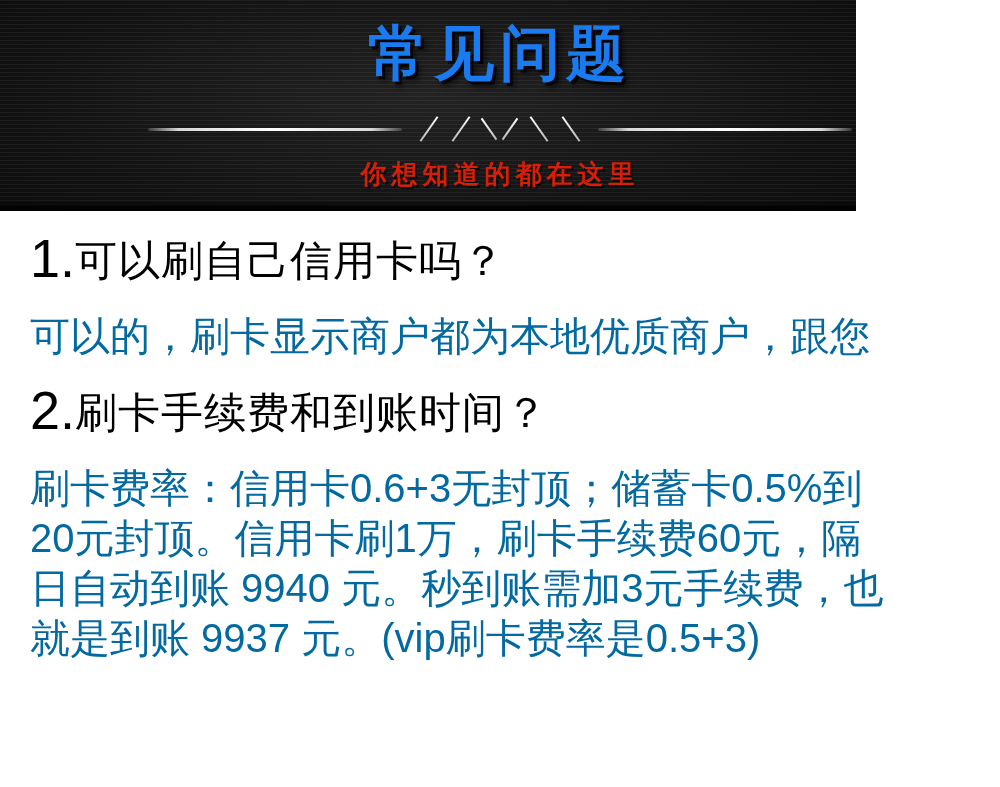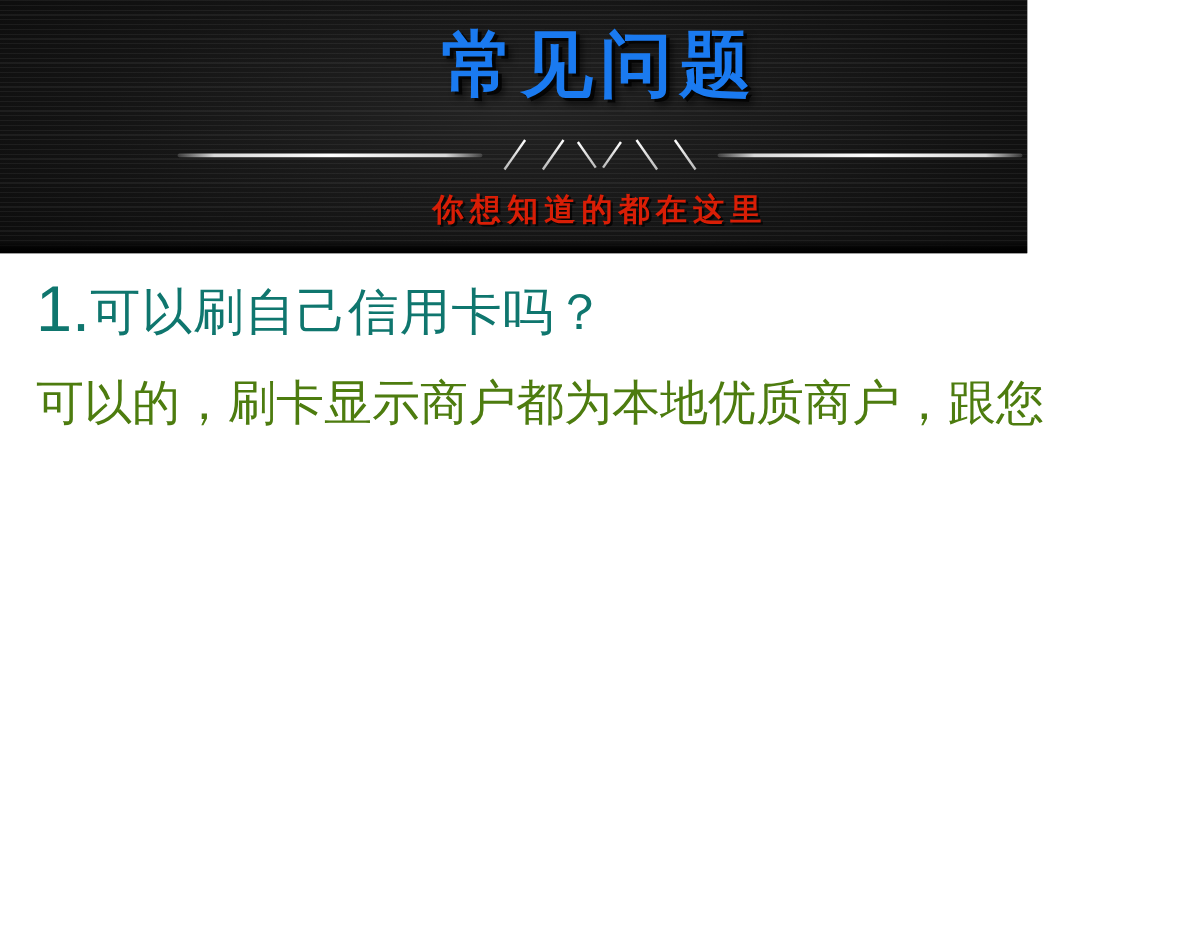--- a/index.html
+++ b/index.html
@@ -105,38 +105,38 @@
   }
 
   
   .faq {
     padding: 0 24px 0 30px;
   }
   .faq-item { margin-top: 18px; }
   .faq-item.first { margin-top: 16px; }
 
   .q-head {
-    color: #0f766e;
+    color: #000000;
     line-height: 62px;
     white-space: nowrap;
   }
   .q-num {
     font-size: 54px;
     font-weight: normal;
     letter-spacing: 0px;
     vertical-align: -2px;
   }
   .q-text {
     font-size: 42px;
     font-weight: normal;
     letter-spacing: 1px;
   }
 
   .a-text {
-    color: #4d7c0f;
+    color: #0369a1;
     font-size: 40px;
     line-height: 50px;
     letter-spacing: 0px;
     margin-top: 10px;
     text-align: justify;
     text-justify: inter-character;
   }
   .a-text .ln { display: block; white-space: nowrap; }
 </style>
 </head>
@@ -165,14 +165,25 @@
 
   <div class="faq-item first">
     <div class="q-head">
       <span class="q-num">1.</span><span class="q-text">可以刷自己信用卡吗？</span>
     </div>
     <div class="a-text">
       <span class="ln">可以的，刷卡显示商户都为本地优质商户，跟您</span>
     </div>
   </div>
 
+  <div class="faq-item">
+    <div class="q-head">
+      <span class="q-num">2.</span><span class="q-text">刷卡手续费和到账时间？</span>
+    </div>
+    <div class="a-text">
+      <span class="ln">刷卡费率：信用卡0.6+3无封顶；储蓄卡0.5%到</span>
+      <span class="ln">20元封顶。信用卡刷1万，刷卡手续费60元，隔</span>
+      <span class="ln">日自动到账 9940 元。秒到账需加3元手续费，也</span>
+      <span class="ln">就是到账 9937 元。(vip刷卡费率是0.5+3)</span>
+    </div>
+  </div>
 
 </div>
 
 </body></html>

